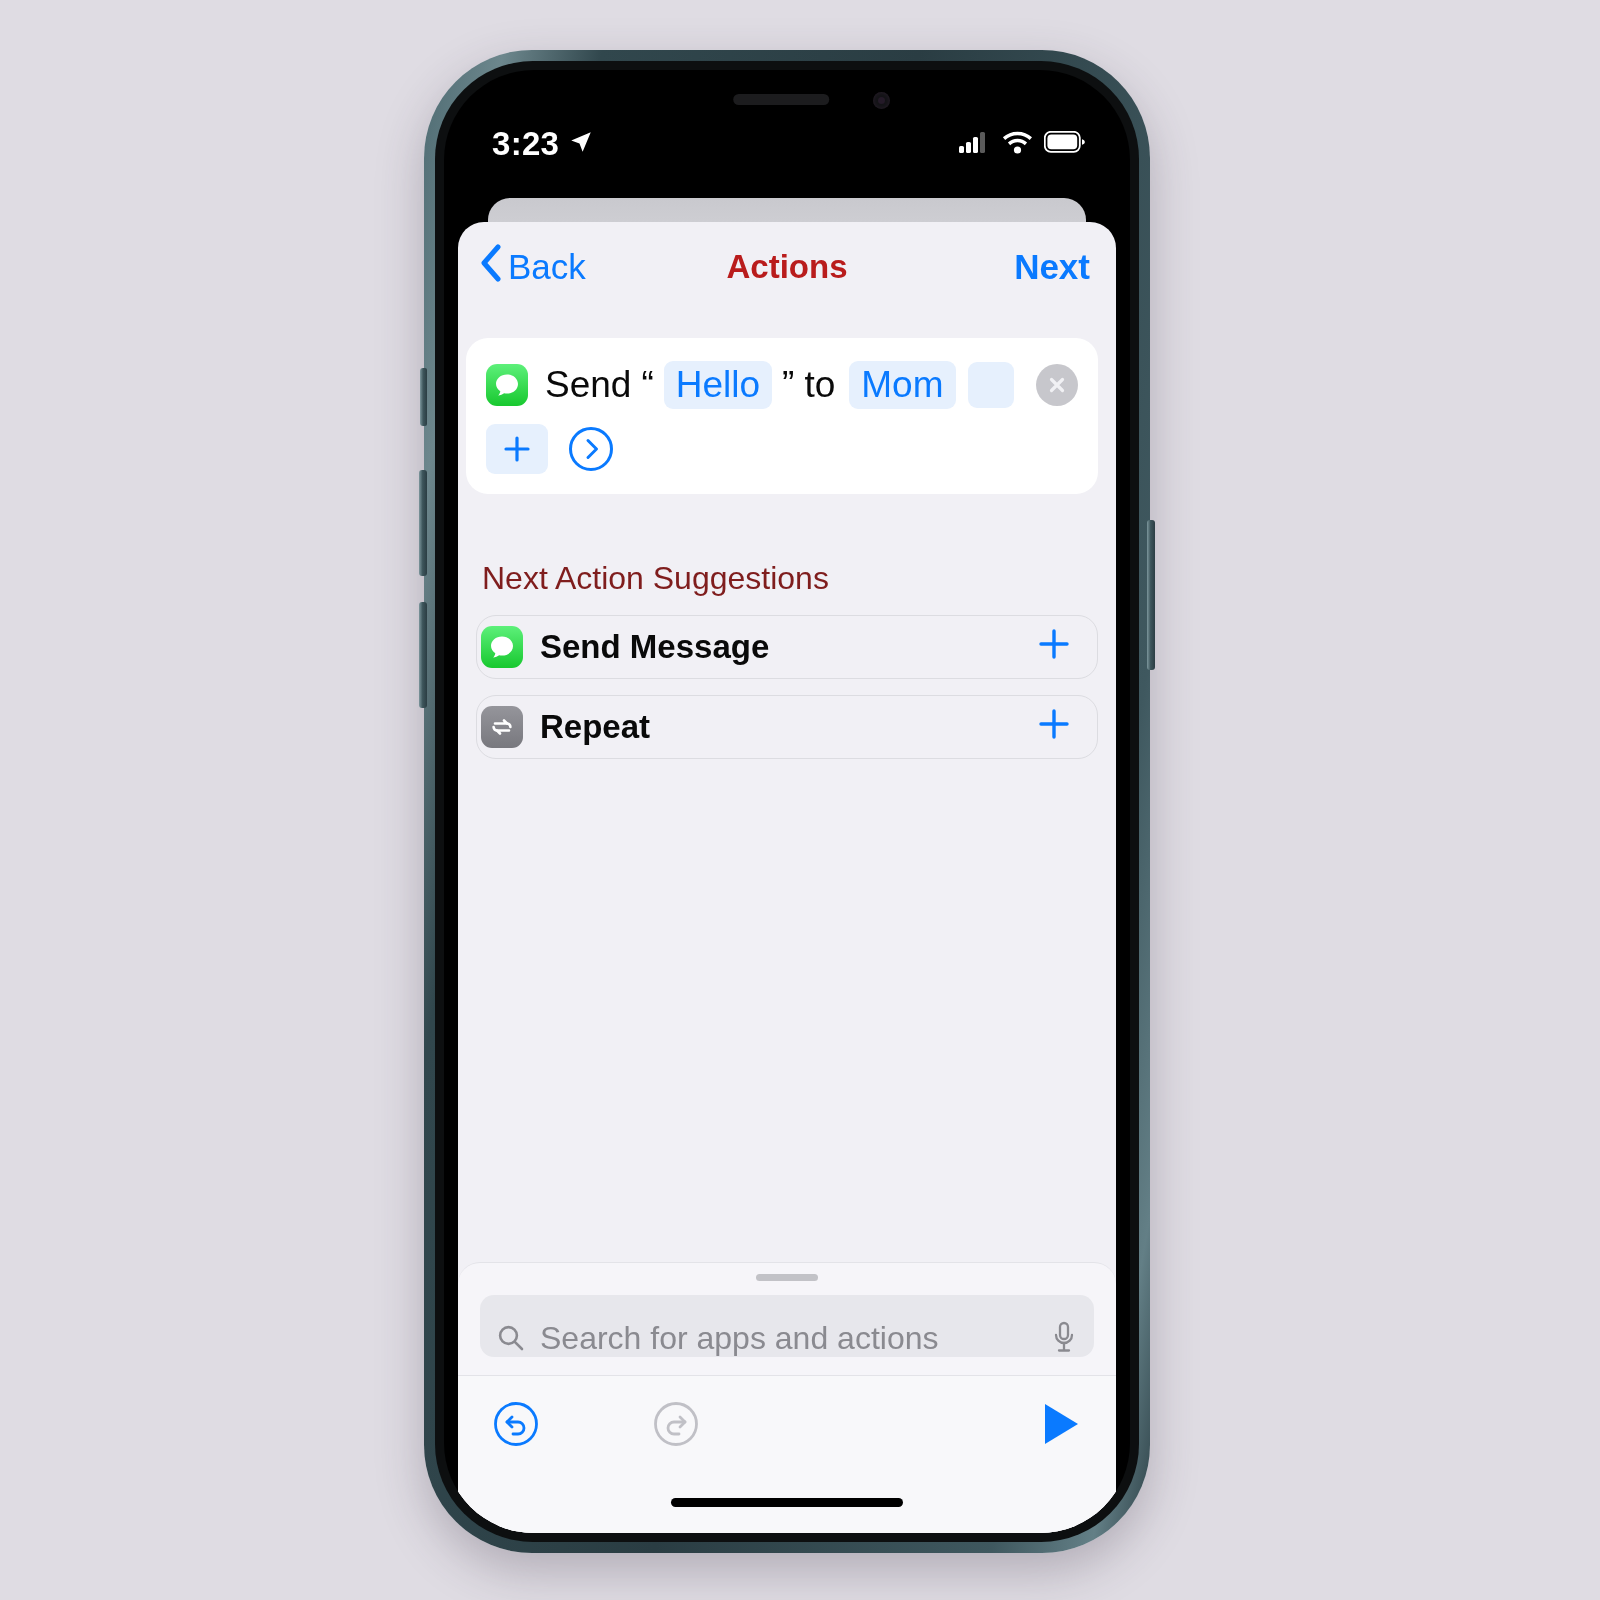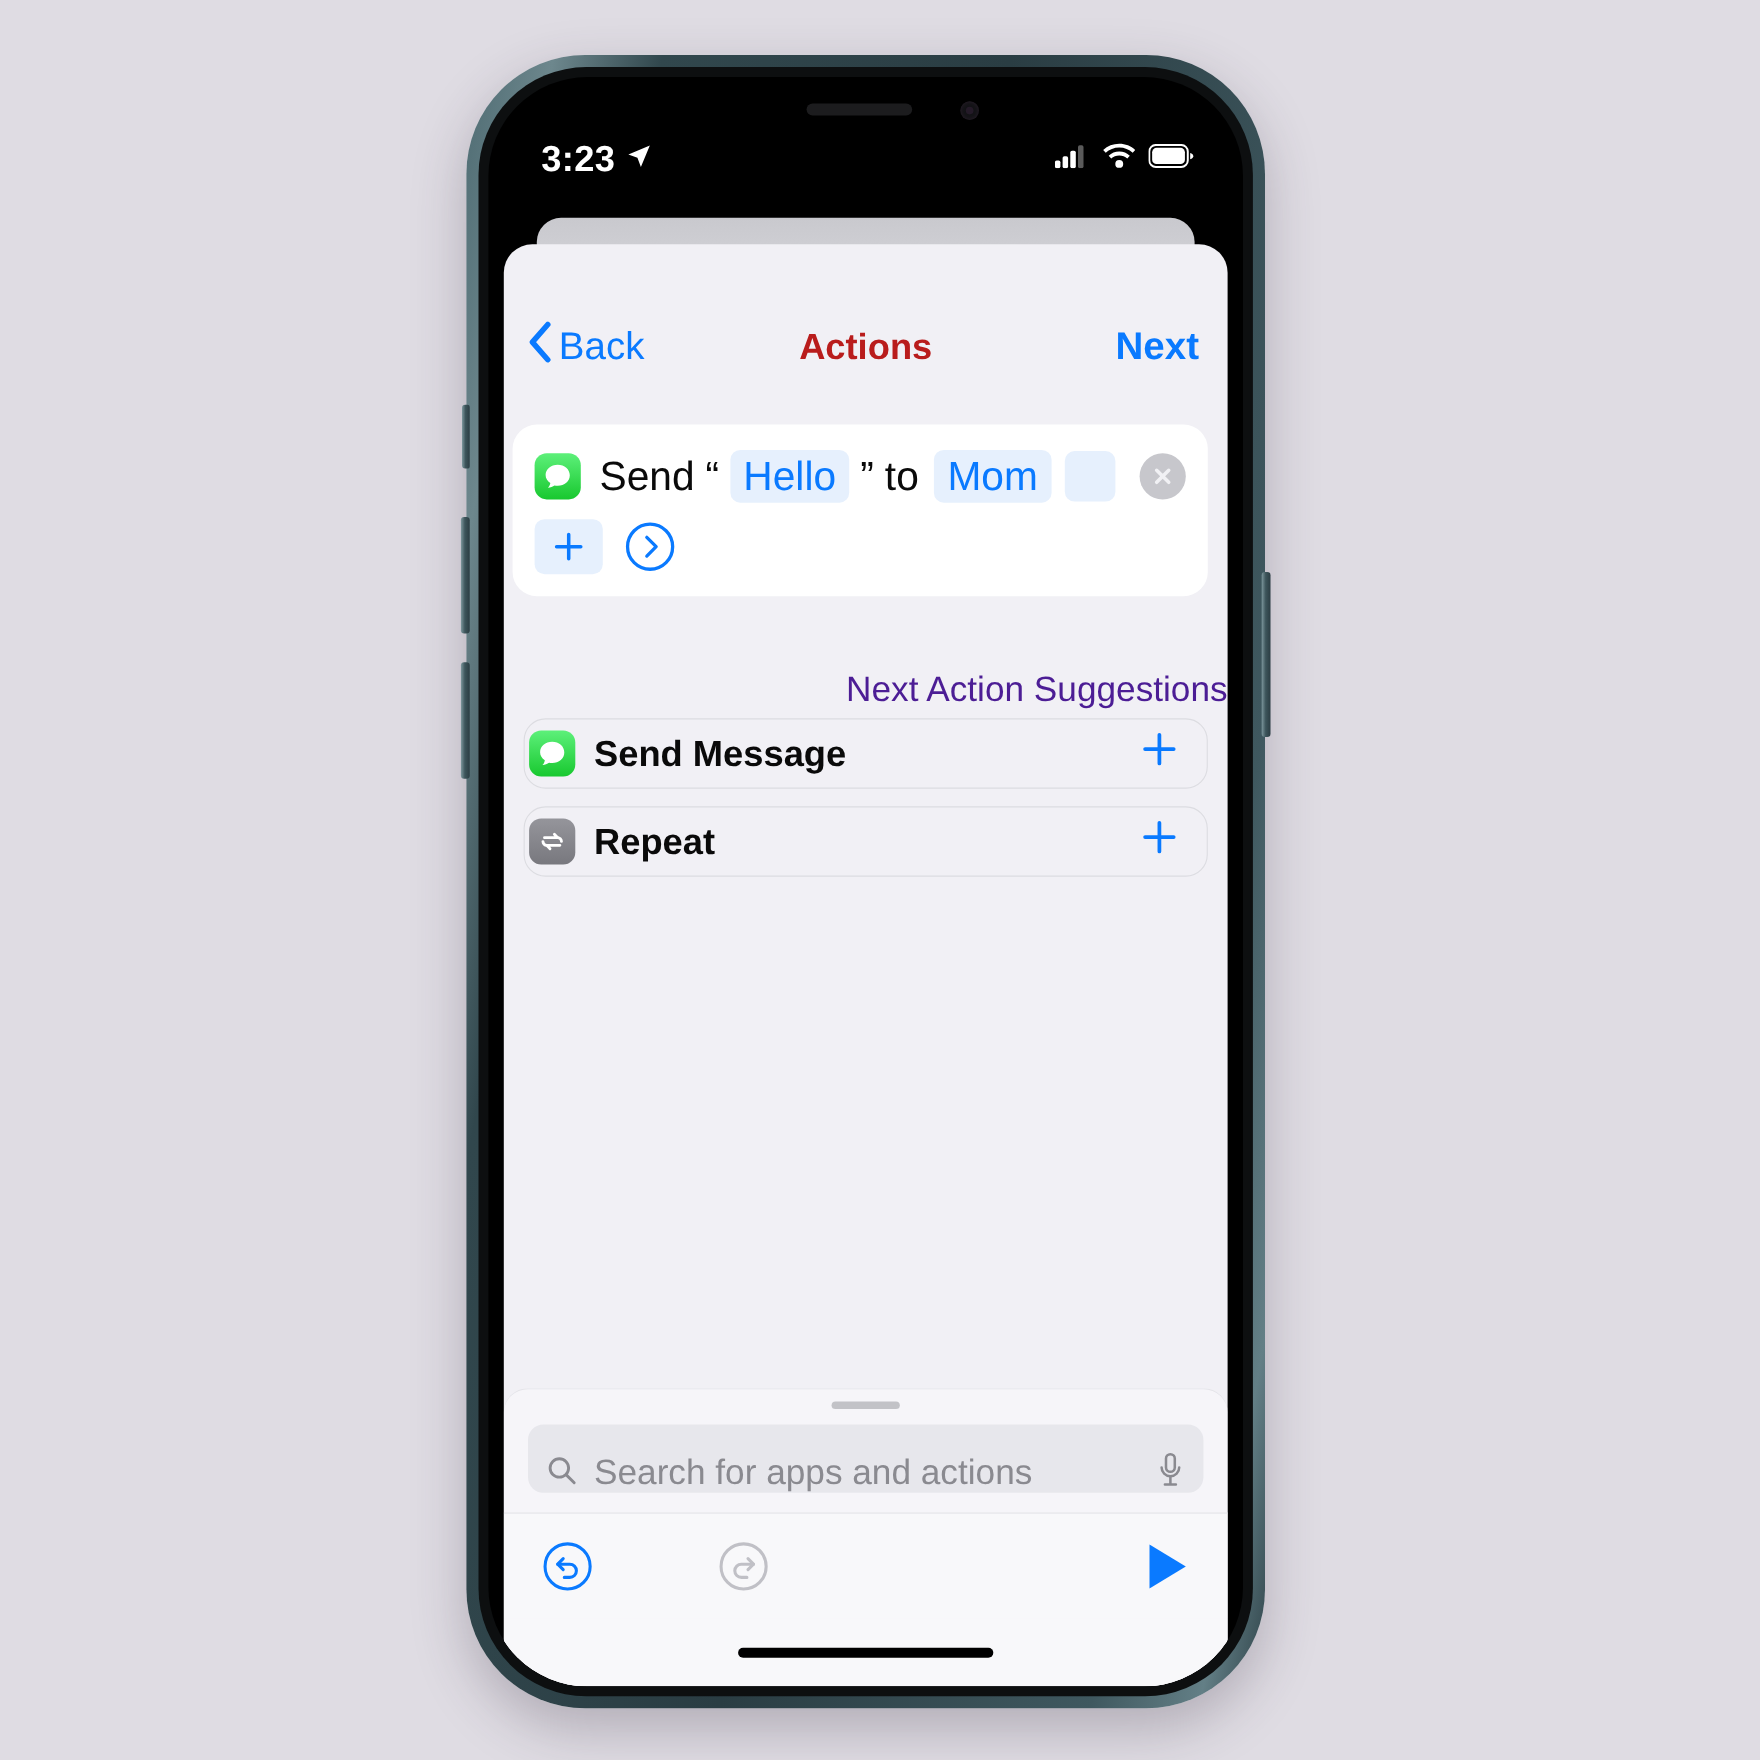--- a/index.html
+++ b/index.html
@@ -100,21 +100,20 @@
     display:flex; flex-direction:column;
     overflow:hidden;
   }
 
   
   #navbar {
     height:90px; flex:0 0 90px;
     display:flex; align-items:center; justify-content:space-between;
     padding:0 26px 0 22px;
     position:relative;
-    margin-top:48px;
   }
   #back-button {
     display:flex; align-items:center; gap:6px;
     color:#0a7aff; font-size:35px; font-weight:400;
     cursor:pointer;
   }
   #nav-title {
     position:absolute; left:0; right:0; text-align:center;
     font-size:33px; font-weight:700; color:#b91c1c;
     pointer-events:none;
@@ -172,22 +171,22 @@
   #add-variable-chip {
     background:#e6f0fd; border-radius:9px;
     width:62px; height:50px;
     display:flex;align-items:center;justify-content:center;
     cursor:pointer;
   }
   #expand-action { cursor:pointer; display:flex; }
 
   
   #suggestions-header {
-    margin:66px 0 8px 24px;
-    font-size:32px; color:#4c1d95; font-weight:400;text-align:right;
+    margin:66px 0 18px 24px;
+    font-size:32px; color:#7f1d1d; font-weight:400;
   }
   .suggestion-row {
     margin:0 18px 16px 18px;
     height:64px;
     background:#f1f0f5;
     border:1.5px solid #dcdce1;
     border-radius:20px;
     display:flex; align-items:center;
     padding:0 24px 0 4px;
     cursor:pointer;

